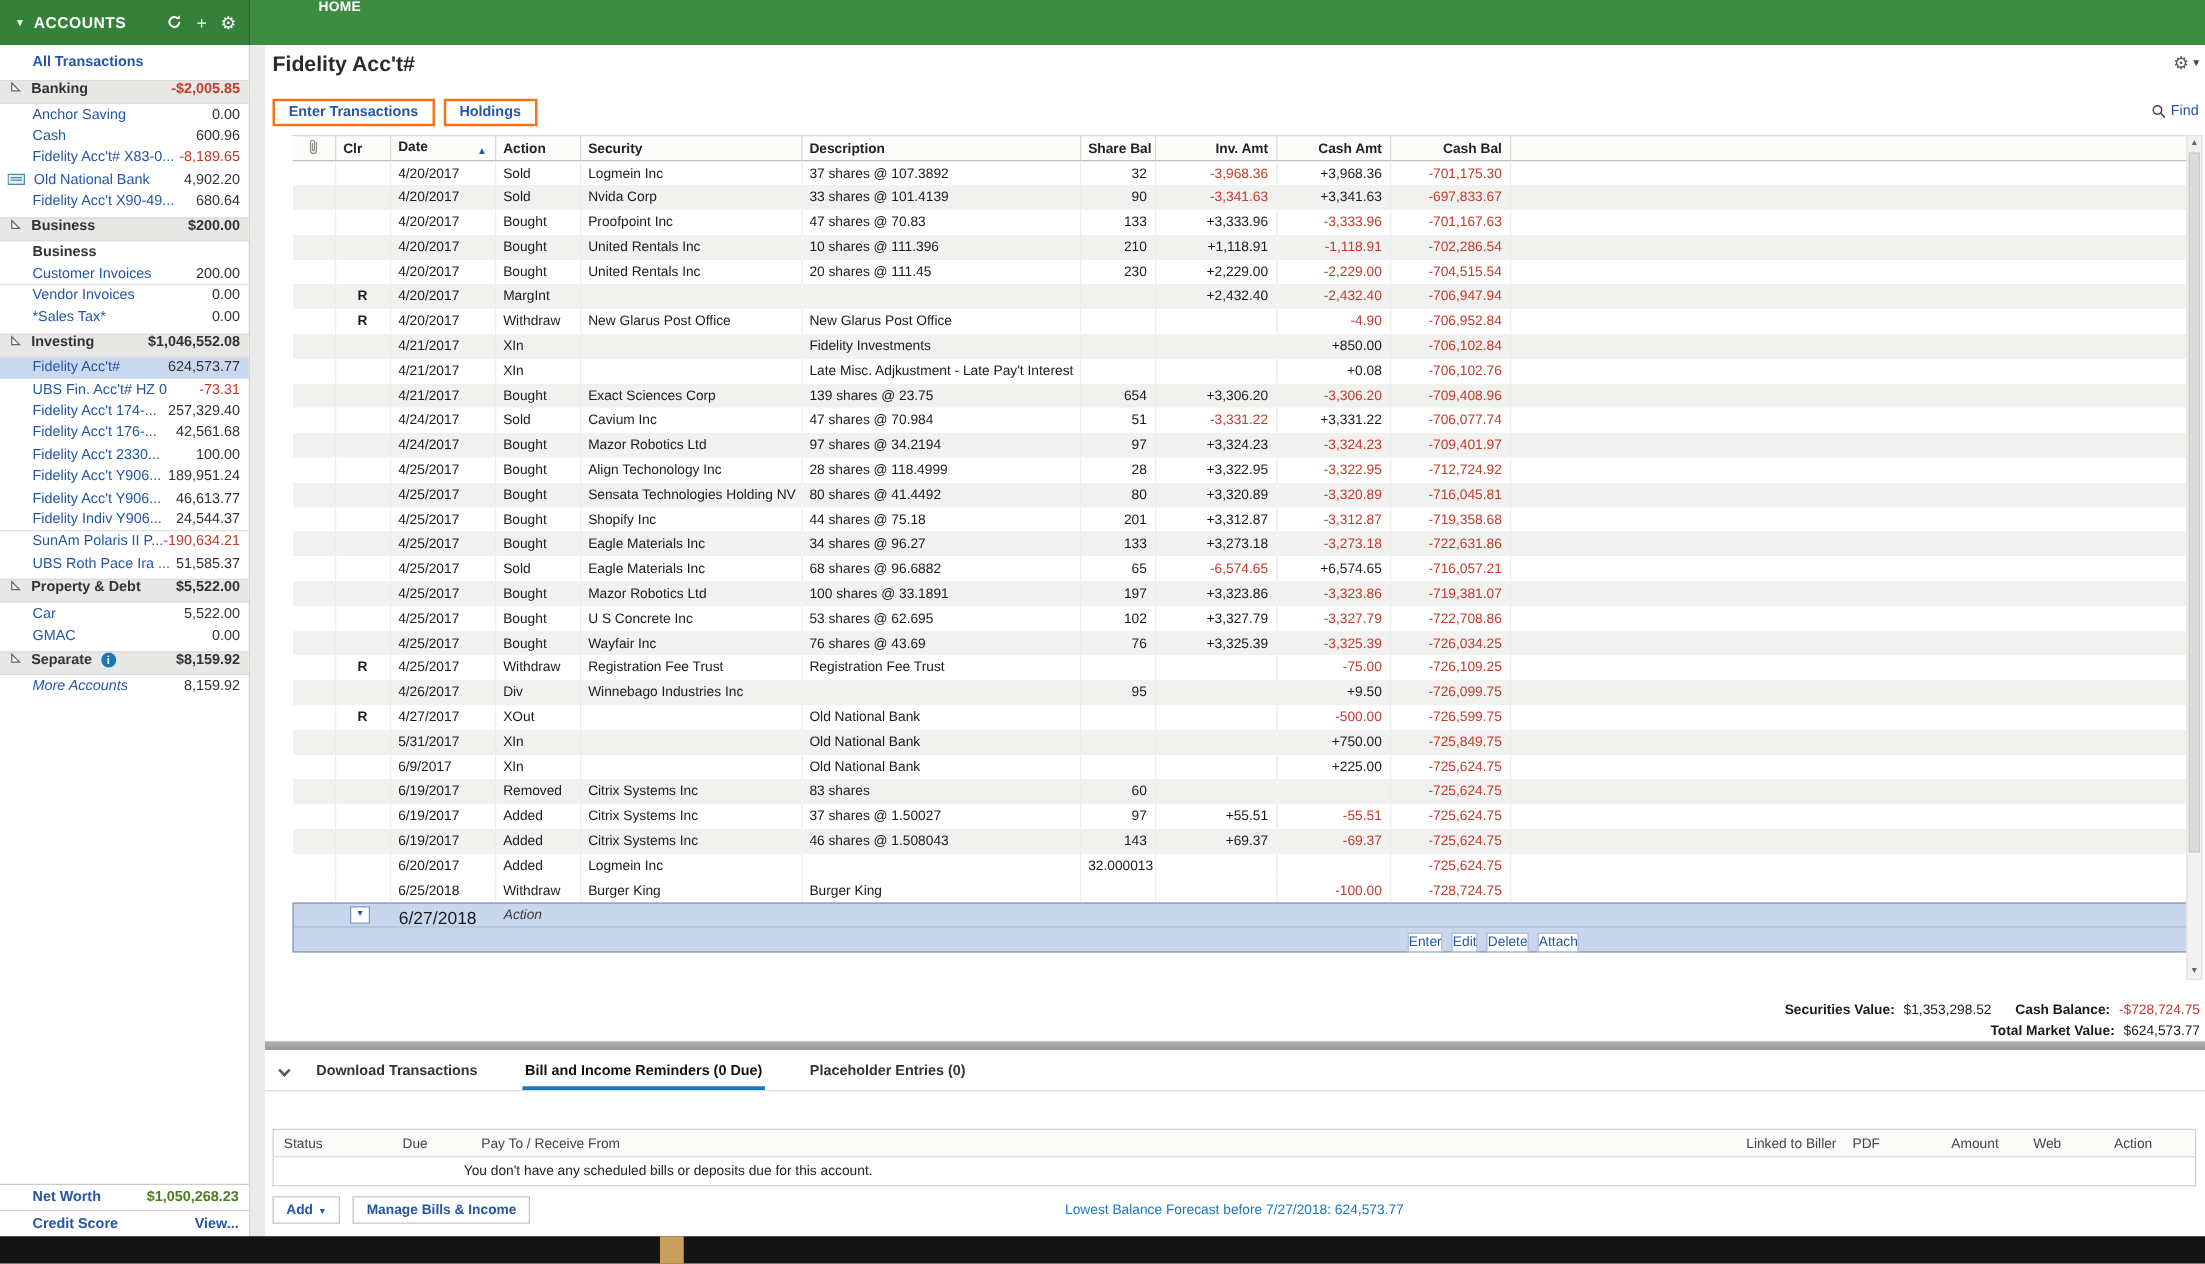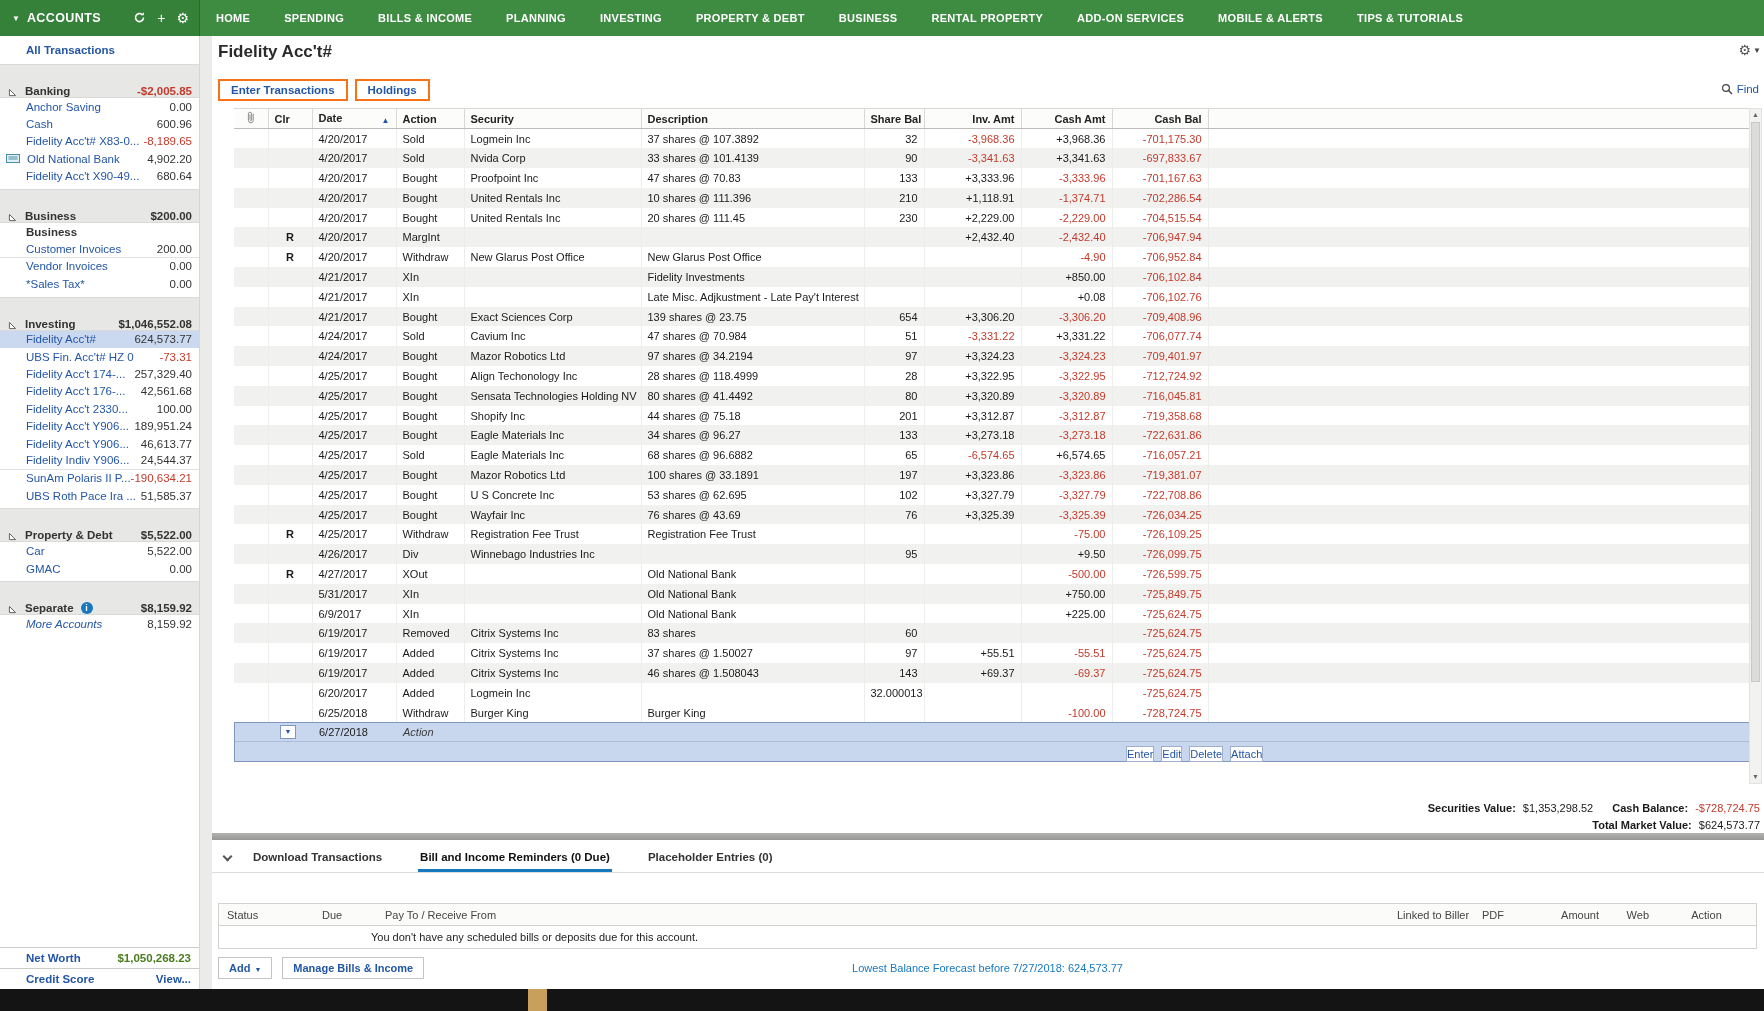--- a/index.html
+++ b/index.html
@@ -6,28 +6,28 @@
   html,body { width:1764px; height:1011px; overflow:hidden; }
   body { position:relative; background:#ebebe9; font-family:"Liberation Sans", sans-serif; color:#1a1a1a; }
 
   
   .topnav { position:absolute; left:0; top:0; width:1764px; height:36px; background:#3e8b42; display:flex; }
   .acct-header { width:200px; height:36px; background:#35813a; display:flex; align-items:center; padding:0 10px 0 12px; border-right:1px solid rgba(0,0,0,0.18); }
   .acct-header .caret { color:#fff; font-size:8px; margin-right:7px; }
   .acct-header .acct-label { color:#fff; font-weight:700; font-size:12.5px; letter-spacing:0.4px; }
   .acct-tools { margin-left:auto; display:flex; align-items:center; gap:11px; }
   .acct-tools .tool { color:#fff; font-size:14px; line-height:14px; cursor:default; }
-  .nav-items { display:flex; align-items:center; padding-left:16px; gap:34px; }
+  .nav-items { display:flex; align-items:center; padding-left:16px; gap:52px;flex-direction:column; }
   .nav-item { color:#fff; font-weight:700; font-size:11px; letter-spacing:0.3px; white-space:nowrap; }
 
   
   .sidebar { position:absolute; left:0; top:36px; width:200px; bottom:22px; background:#fff; border-right:1px solid #d6d6d4; font-size:11.5px; }
   .sb-all { height:21px; display:flex; align-items:center; padding-left:26px; color:#2456a6; font-weight:700; margin-top:3px; }
   .sb-group { margin-top:4px; }
-  .sb-ghead { display:flex; align-items:flex-end; height:34px; background:#e7e7e5; border-top:1px solid #dadad8; border-bottom:1px solid #dadad8; padding:0 7px 0 8px; font-weight:700; color:#333; }
+  .sb-ghead { display:flex; align-items:flex-start; height:19px; background:#e7e7e5; border-top:1px solid #dadad8; border-bottom:1px solid #dadad8; padding:0 7px 0 8px; font-weight:700; color:#333; }
   .sb-ghead .tri { margin-right:8px; display:inline-flex; }
   .sb-ghead .val { margin-left:auto; }
   .sb-item { display:flex; align-items:center; height:17.4px; padding:0 7px 0 26px; }
   .sb-item .nm { color:#2456a6; white-space:nowrap; overflow:hidden; }
   .sb-item .val { margin-left:auto; color:#333; white-space:nowrap; }
   .sb-item.selected { background:#cbd9f0; }
   .sb-item.plain .nm { color:#333; font-weight:700; }
   .sb-item.italic .nm { font-style:italic; }
   .sb-item.divider { border-bottom:1px solid #e2e2e0; }
   .valneg { color:#c33a2b !important; }
@@ -60,21 +60,21 @@
   .num { text-align:right; }
   .clr-c { text-align:center; font-weight:700; }
   .neg { color:#c33a2b; }
   .sort-asc { float:right; color:#2456a6; font-size:8px; margin-top:4px; }
 
   
   .entry-block { border:1px solid #8097bd; background:#c9d7ee; height:40px; position:relative; }
   .entry-row1 { height:19px; border-bottom:1px solid #aebcd8; position:relative; }
   .entry-row2 { height:19px; position:relative; }
   .entry-drop { position:absolute; left:45px; top:2px; width:16px; height:14px; background:#fff; border:1px solid #8097bd; text-align:center; line-height:12px; font-size:7px; color:#2456a6; }
-  .entry-date { position:absolute; left:84px; top:3px; font-size:11px; }
+  .entry-date { position:absolute; left:84px; top:3px; font-size:14px; }
   .entry-action { position:absolute; left:168px; top:3px; font-size:11px; font-style:italic; color:#3c3c3c; }
   .entry-buttons { position:absolute; left:891px; top:2px; white-space:nowrap; }
   .mini-btn { display:inline-block; background:#fff; border:1px solid #a0b0cc; color:#2456a6; font-size:11px; line-height:14px; padding:0 0; margin-right:7px; font-family:inherit; }
 
   
   .reg-scroll { position:absolute; right:2px; top:72px; width:13px; height:676px; background:#f2f2f0; border:1px solid #e2e2e0; }
   .arr { position:absolute; left:0; width:100%; text-align:center; font-size:7px; color:#666; height:12px; line-height:12px; }
   .arr.up { top:0; } .arr.down { bottom:0; }
   .thumb { position:absolute; left:1px; right:1px; top:13px; height:560px; background:#dcdcda; border:1px solid #c9c9c7; }
 
@@ -400,21 +400,21 @@
           </tr>
           <tr class="alt">
             <td></td>
             <td class="clr-c"></td>
             <td>4/20/2017</td>
             <td>Bought</td>
             <td>United Rentals Inc</td>
             <td>10 shares @ 111.396</td>
             <td class="num">210</td>
             <td class="num">+1,118.91</td>
-            <td class="num neg">-1,374.71</td>
+            <td class="num neg">-1,118.91</td>
             <td class="num neg">-702,286.54</td>
             <td></td>
           </tr>
           <tr>
             <td></td>
             <td class="clr-c"></td>
             <td>4/20/2017</td>
             <td>Bought</td>
             <td>United Rentals Inc</td>
             <td>20 shares @ 111.45</td>

